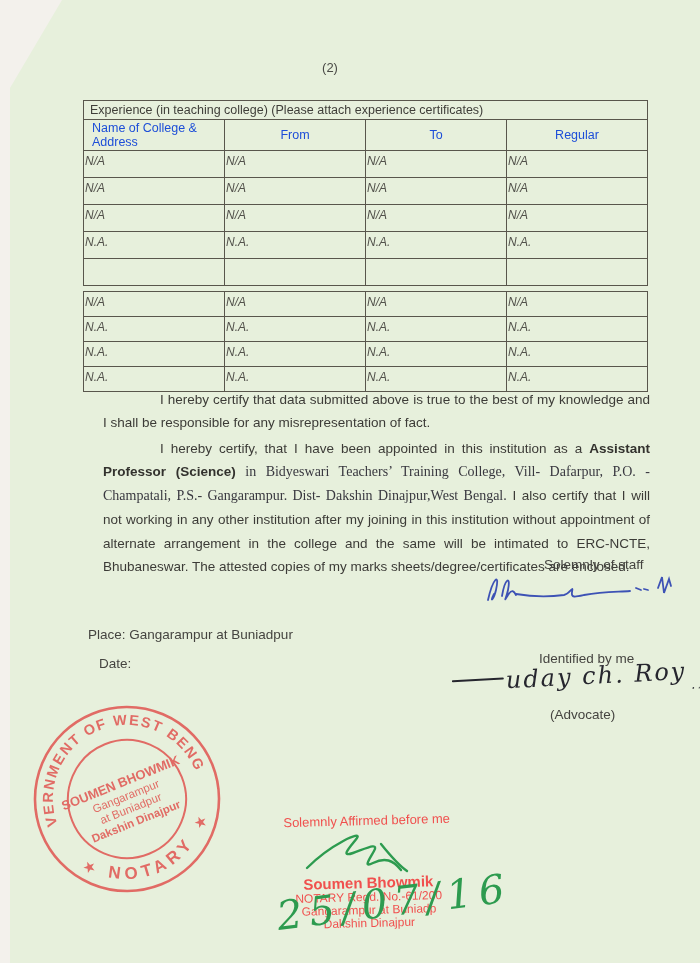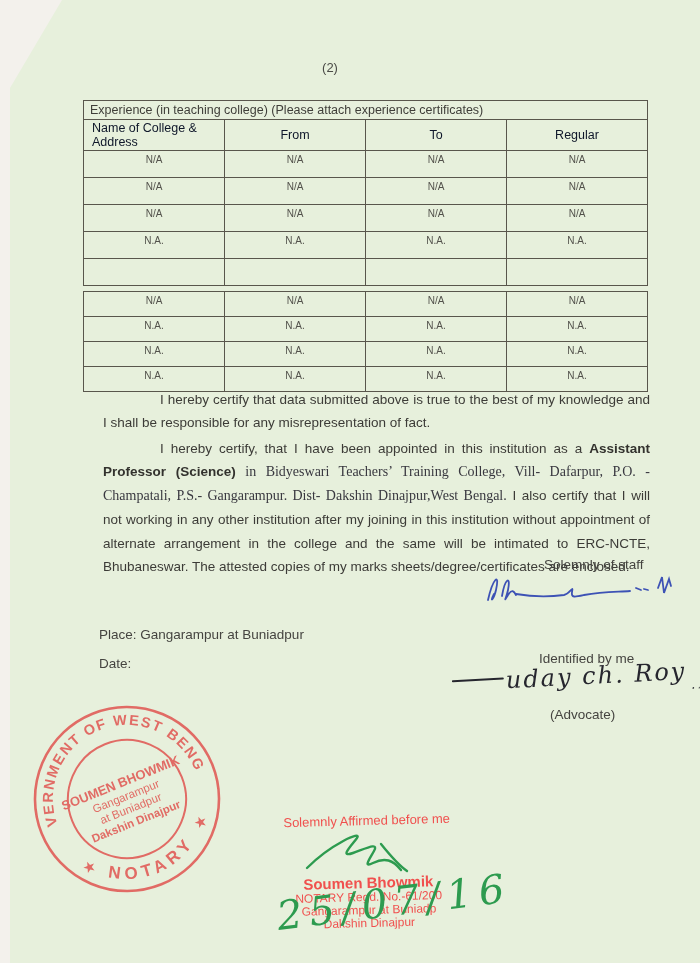--- a/index.html
+++ b/index.html
@@ -20,23 +20,23 @@
   }
   .tables-wrap{position:absolute;left:83px;top:100px;width:565px;}
   table.exp{
     border-collapse:collapse;width:565px;table-layout:fixed;
     color:#46453f;
   }
   table.exp td{border:1px solid #59564c;overflow:hidden;}
   td.tbl-title{
     font-size:12.5px;text-align:left;padding:1px 6px;height:16px;color:#3f3e39;
   }
-  td.col-hdr{font-size:12.5px;text-align:center;height:15px;color:#0f172a;}
+  td.col-hdr{font-size:12.5px;text-align:center;height:15px;color:#1d4ed8;}
   td.col-hdr.first{text-align:left;padding-left:8px;}
-  td.cell{font-size:10px;text-align:center;height:22px;vertical-align:top;padding-top:3px;color:#52514b;}
+  td.cell{font-size:12px;height:22px;vertical-align:top;padding-top:3px;color:#52514b;font-style:italic;}
   table.exp.school{margin-top:5px;}
   table.exp.school td.cell{height:20px;}
   .para{
     position:absolute;left:85px;width:547px;
     font-size:13.5px;line-height:1.72;color:#3c3b37;
     text-align:justify;text-indent:57px;margin-left:18px;
   }
   .para .serif{font-family:"Liberation Serif", serif;font-size:14px;color:#38373f;}
   .para .bold{font-weight:bold;color:#33322e;}
   .label-sm{position:absolute;font-size:13.5px;color:#454440;}
@@ -166,21 +166,21 @@
 
 <svg class="ink-blue" width="204" height="44" viewBox="0 0 204 44">
   <g fill="none" stroke="#3d52b5" stroke-width="1.8" stroke-linecap="round">
     <path d="M10,34 C15,12 22,6 18,24 C16,33 11,38 16,28 M24,30 C27,12 33,9 30,24 C28,33 25,37 30,29 C34,23 36,25 38,29"></path>
     <path d="M38,28 C55,31 72,31 86,29 C92,28 96,18 94,26 C93,32 97,31 106,29 C126,25 140,26 152,25"></path>
     <path d="M158,22 l5,2 M166,23 l4,1"></path>
     <path d="M180,22 l4,-11 l2,16 l5,-14 l2,7"></path>
   </g>
 </svg>
 
-<div class="label-sm" style="left:99px;top:627px">Place: Gangarampur at Buniadpur</div>
+<div class="label-sm" style="left:88px;top:627px">Place: Gangarampur at Buniadpur</div>
 <div class="label-sm" style="left:99px;top:656px">Date:</div>
 
 <div class="label-sm" style="left:539px;top:651px">Identified by me</div>
 
 <div class="adv-sig">
   <span class="dash"></span><span class="name">uday ch. Roy</span><span class="suffix">. Adv.</span>
 </div>
 
 <div class="label-sm" style="left:550px;top:707px">(Advocate)</div>
 

